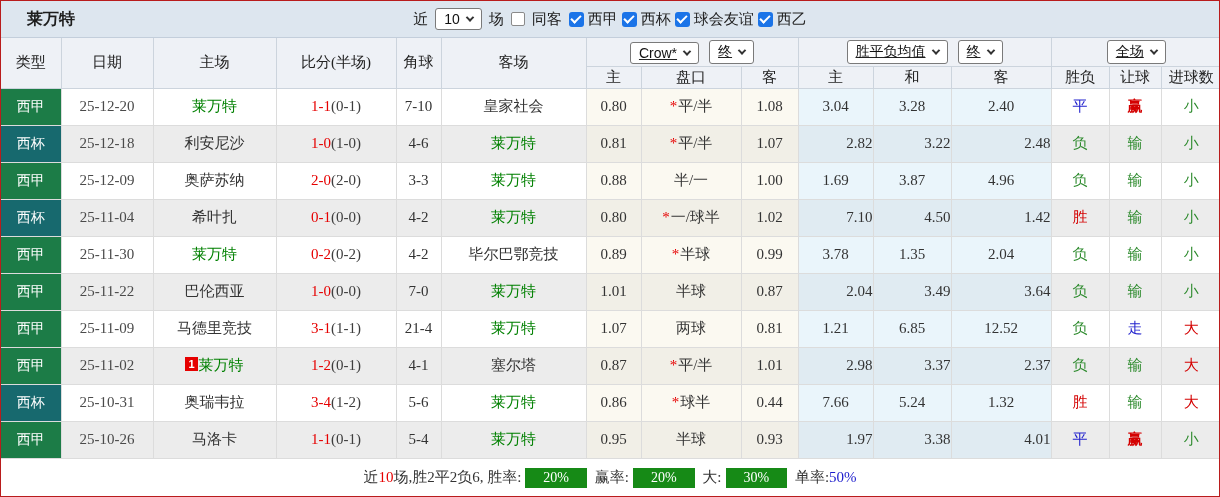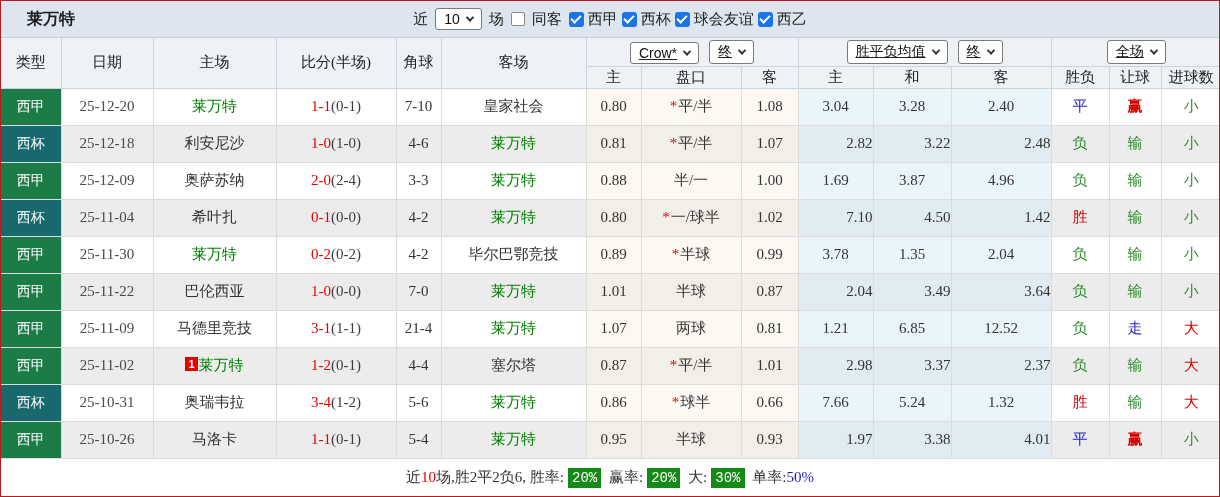--- a/index.html
+++ b/index.html
@@ -62,22 +62,22 @@
   .c-red{ color:var(--win-red); }
   .c-green{ color:var(--lose-green); }
   .c-blue{ color:var(--draw-blue); }
   .bold{ font-weight:bold; }
   
   .footer{
     height:38px; display:flex; align-items:center; justify-content:center;
     font-size:15px; color:#333; white-space:pre-wrap; background:#fff;
   }
   .fbadge{
-    background:var(--badge-green); color:#fff; padding:2px 4px; margin:0 4px;
-    font-family:Liberation Mono, monospace; font-size:14px;
+    background:var(--badge-green); color:#fff; padding:2px 18px; margin:0 4px;
+    font-family:Liberation Serif, serif; font-size:14px;
   }
 </style>
 </head>
 <body>
 
 <div class="app">
 
   <div class="topbar">
     <div class="title">莱万特</div>
     <div class="controls">
@@ -205,21 +205,21 @@
     <td class="avg">3.22</td>
     <td class="avg">2.48</td>
     <td><span class="res-outcome c-green">负</span></td>
     <td><span class="res-handicap c-green">输</span></td>
     <td><span class="res-goals c-green">小</span></td>
   </tr>
         <tr>
     <td class="type t-green">西甲</td>
     <td class="date">25-12-09</td>
     <td><span class="home-name">奥萨苏纳</span></td>
-    <td><span class="score-main">2-0</span><span class="score-half">(2-4)</span></td>
+    <td><span class="score-main">2-0</span><span class="score-half">(2-0)</span></td>
     <td>3-3</td>
     <td><span class="away-name team-green">莱万特</span></td>
     <td class="crow">0.88</td>
     <td class="crow"><span>半/一</span></td>
     <td class="crow">1.00</td>
     <td class="avg">1.69</td>
     <td class="avg">3.87</td>
     <td class="avg">4.96</td>
     <td><span class="res-outcome c-green">负</span></td>
     <td><span class="res-handicap c-green">输</span></td>
@@ -291,42 +291,42 @@
     <td class="avg">12.52</td>
     <td><span class="res-outcome c-green">负</span></td>
     <td><span class="res-handicap c-blue">走</span></td>
     <td><span class="res-goals c-red">大</span></td>
   </tr>
         <tr class="alt">
     <td class="type t-green">西甲</td>
     <td class="date">25-11-02</td>
     <td><span class="rank-badge">1</span><span class="home-name team-green">莱万特</span></td>
     <td><span class="score-main">1-2</span><span class="score-half">(0-1)</span></td>
-    <td>4-4</td>
+    <td>4-1</td>
     <td><span class="away-name">塞尔塔</span></td>
     <td class="crow">0.87</td>
     <td class="crow"><span class="star">*</span><span>平/半</span></td>
     <td class="crow">1.01</td>
     <td class="avg">2.98</td>
     <td class="avg">3.37</td>
     <td class="avg">2.37</td>
     <td><span class="res-outcome c-green">负</span></td>
     <td><span class="res-handicap c-green">输</span></td>
     <td><span class="res-goals c-red">大</span></td>
   </tr>
         <tr>
     <td class="type t-teal">西杯</td>
     <td class="date">25-10-31</td>
     <td><span class="home-name">奥瑞韦拉</span></td>
     <td><span class="score-main">3-4</span><span class="score-half">(1-2)</span></td>
     <td>5-6</td>
     <td><span class="away-name team-green">莱万特</span></td>
     <td class="crow">0.86</td>
     <td class="crow"><span class="star">*</span><span>球半</span></td>
-    <td class="crow">0.66</td>
+    <td class="crow">0.44</td>
     <td class="avg">7.66</td>
     <td class="avg">5.24</td>
     <td class="avg">1.32</td>
     <td><span class="res-outcome c-red">胜</span></td>
     <td><span class="res-handicap c-green">输</span></td>
     <td><span class="res-goals c-red">大</span></td>
   </tr>
         <tr class="alt">
     <td class="type t-green">西甲</td>
     <td class="date">25-10-26</td>

